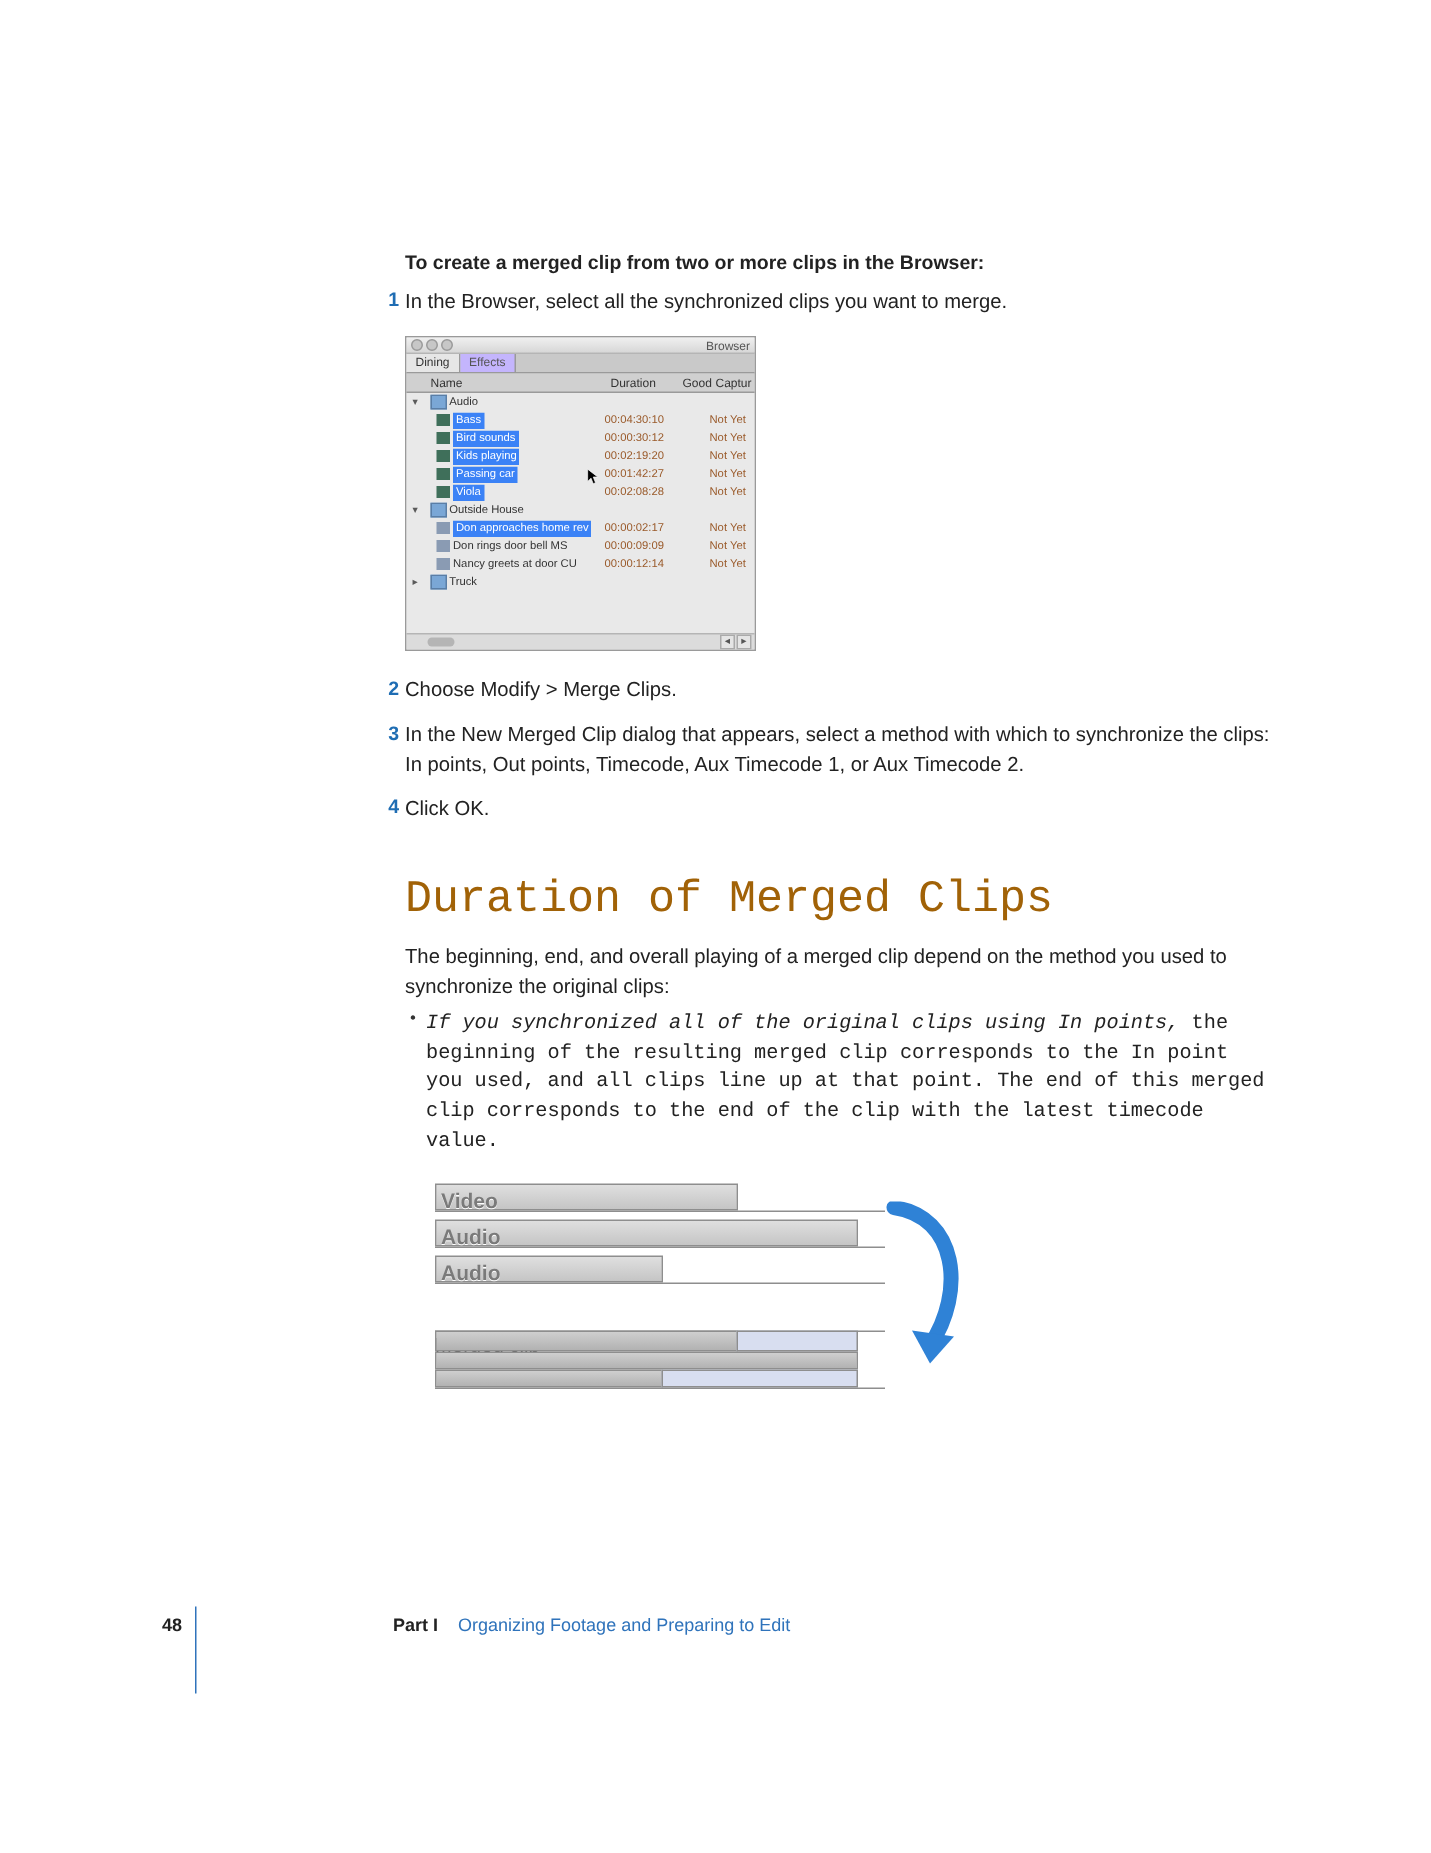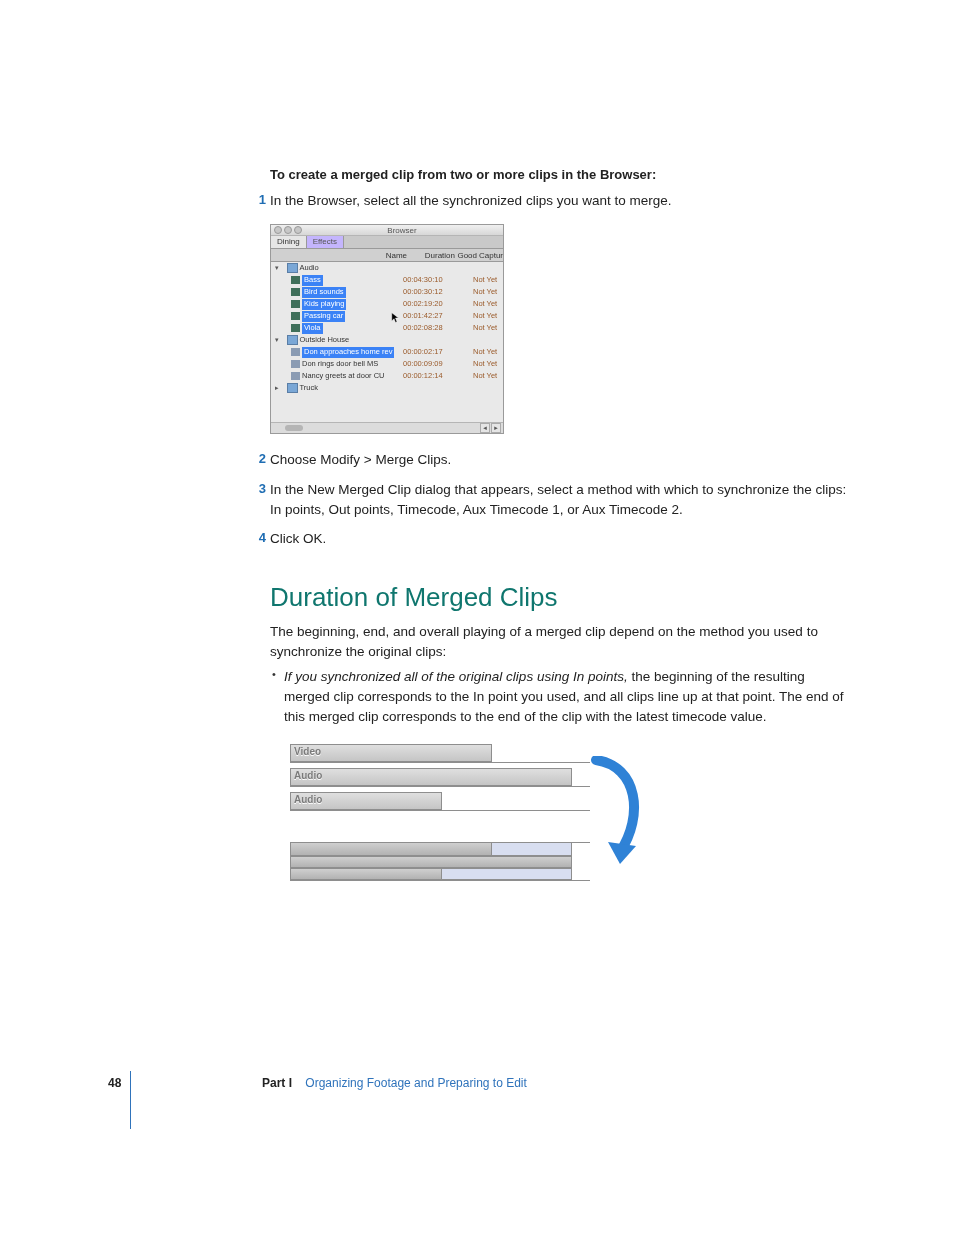--- a/index.html
+++ b/index.html
@@ -64,25 +64,25 @@
   .bw-titlebar {
     height: 10px;
     background: linear-gradient(#f0f0f0,#d7d7d7);
     border-bottom: 1px solid #b5b5b5;
     display:flex;
     align-items:center;
     padding: 0 3px;
     gap:2px;
   }
   .tl-dot { width:6px; height:6px; border-radius:50%; background:#c7c7c7; border:0.5px solid #9a9a9a; }
-  .bw-title { flex:1; text-align:center; font-size:8px; color:#555; }
+  .bw-title { flex:1; text-align:right; font-size:8px; color:#555; }
   .bw-tabs { display:flex; height:12px; background:#c9c9c9; border-bottom:1px solid #9a9a9a; }
   .bw-tab { padding:0 6px; font-size:8px; line-height:12px; border-right:1px solid #9a9a9a; background:#e6e6e6; }
   .bw-tab.inactive { background:#c4b5fd; color:#555; }
-  .bw-headrow { display:flex; height:12px; background:#d0d0d0; border-bottom:1px solid #9a9a9a; align-items:center;text-align:right; }
+  .bw-headrow { display:flex; height:12px; background:#d0d0d0; border-bottom:1px solid #9a9a9a; align-items:center; }
   .bw-col-name { width:120px; padding-left:16px; font-size:8px; }
   .bw-col-dur { width:48px; font-size:8px; }
   .bw-col-good { width:22px; font-size:8px; }
   .bw-col-cap { flex:1; font-size:8px; }
   .bw-body { background:#e9e9e9; height:160px; position:relative; }
   .bw-row { display:flex; align-items:center; height:12px; font-size:7.5px; }
   .rchev { width:8px; text-align:center; color:#5a5a5a; font-size:7px; }
   .rindent { display:inline-block; }
   .ricon { width:9px; height:8px; display:inline-block; margin-right:2px; vertical-align:middle; }
   .ricon.bin { background:#7aa7d6; border:0.5px solid #5a7ea6; }
@@ -101,40 +101,40 @@
   .bw-arrows { margin-left:auto; display:flex; gap:1px; padding-right:2px; }
   .bw-ar { width:8px; height:8px; font-size:7px; color:#555; text-align:center; line-height:8px; background:#e5e5e5; border:0.5px solid #aaa; }
   .cursor {
     position:absolute;
     left:120px; top:50px;
     width:9px; height:12px;
     pointer-events:none;
   }
   .para { margin: 4px 0 14px 0; }
   h2.section {
-    font-family: Liberation Sans, sans-serif;
+    font-family: Liberation Mono, monospace;
     font-weight: 400;
-    color: #0f766e;
-    font-size: 26px;
+    color: #a16207;
+    font-size: 30px;
     margin: 30px 0 6px 0;
   }
-  ul.bullets { list-style:none; padding:0; margin:6px 0 12px 0; }
+  ul.bullets { list-style:none; padding:0; margin:6px 0 12px 0;font-family:Liberation Mono, monospace; }
   ul.bullets li { position:relative; padding-left:14px; margin-bottom:4px; }
   ul.bullets li::before {
     content:"•";
     position:absolute; left:2px; top:0; color:#333;
     font-size:11px;
   }
   .ital { font-style: italic; }
 
   
   .diagram { position:relative; width:400px; height:160px; margin-top:18px; }
   .track { position:absolute; height:18px; }
   .track .bar { position:absolute; top:0; bottom:0; background:linear-gradient(#dfdfdf,#c5c5c5); border:1px solid #8e8e8e; }
-  .track .lab { position:absolute; left:4px; top:1px; font-size:10px; color:#7a7a7a; font-weight:700; text-shadow:0 1px 0 #fff; z-index:2; }
+  .track .lab { position:absolute; left:4px; top:1px; font-size:14px; color:#7a7a7a; font-weight:700; text-shadow:0 1px 0 #fff; z-index:2; }
   .rule { position:absolute; left:20px; height:1px; background:#8e8e8e; }
   .merged-group { position:absolute; }
   .merged-group .mbar { position:absolute; height:12px; border:1px solid #8e8e8e; }
   .shade-dark { background:linear-gradient(#cfcfcf,#b2b2b2); }
   .shade-light { background:#d8def0; }
   .arrow-wrap { position:absolute; left:320px; top:12px; width:60px; height:120px; }
 
   
   .footer {
     position:absolute;

